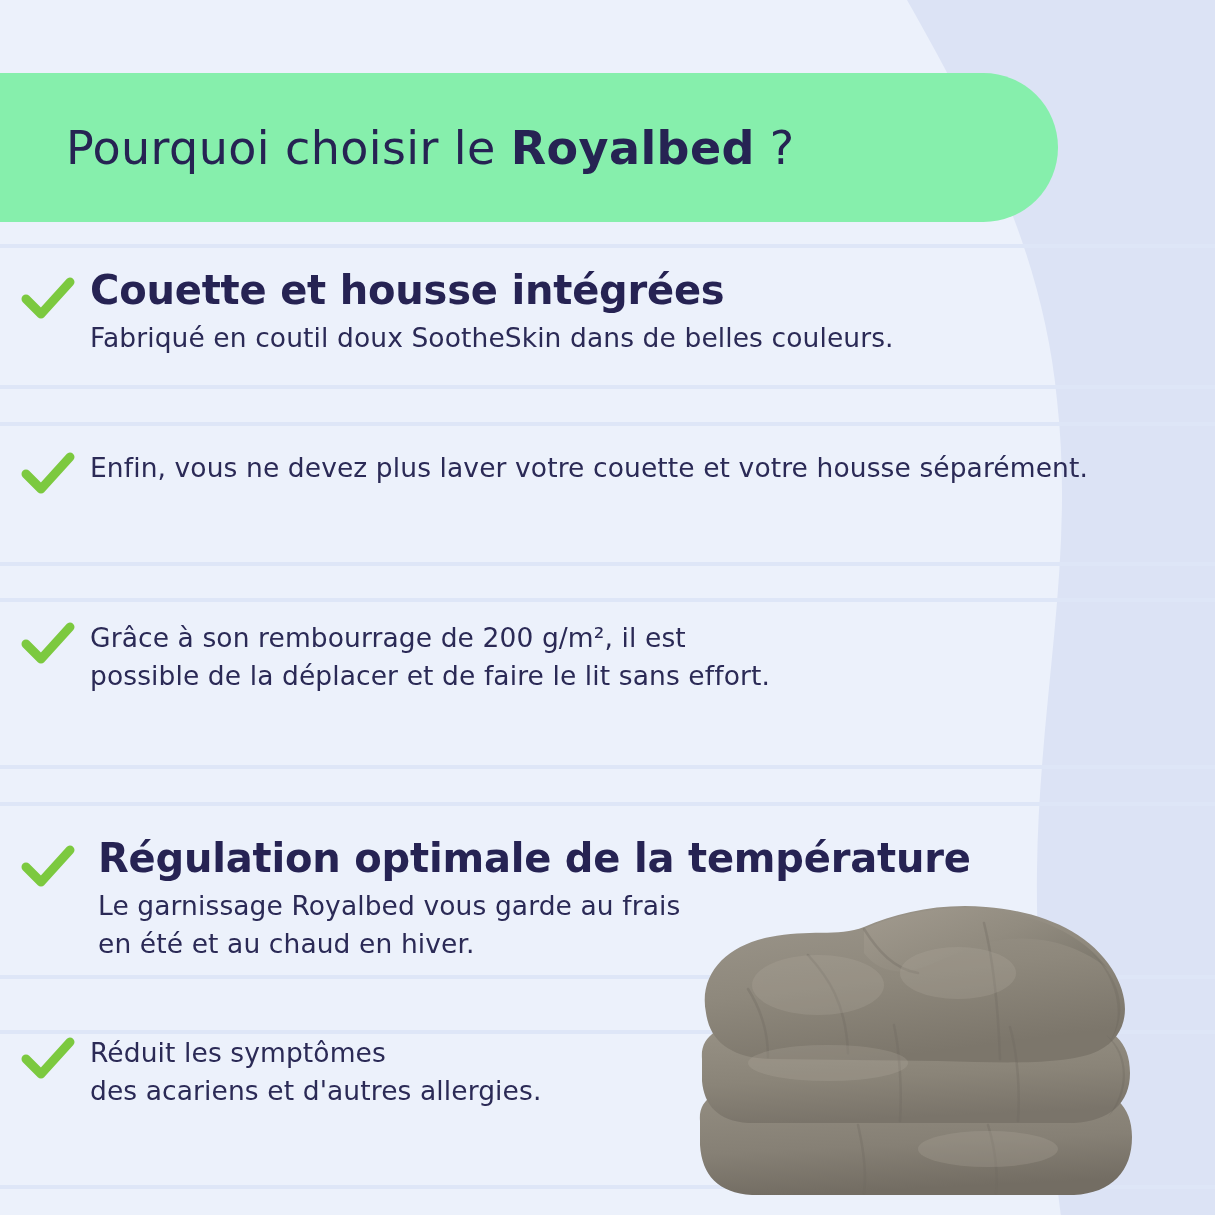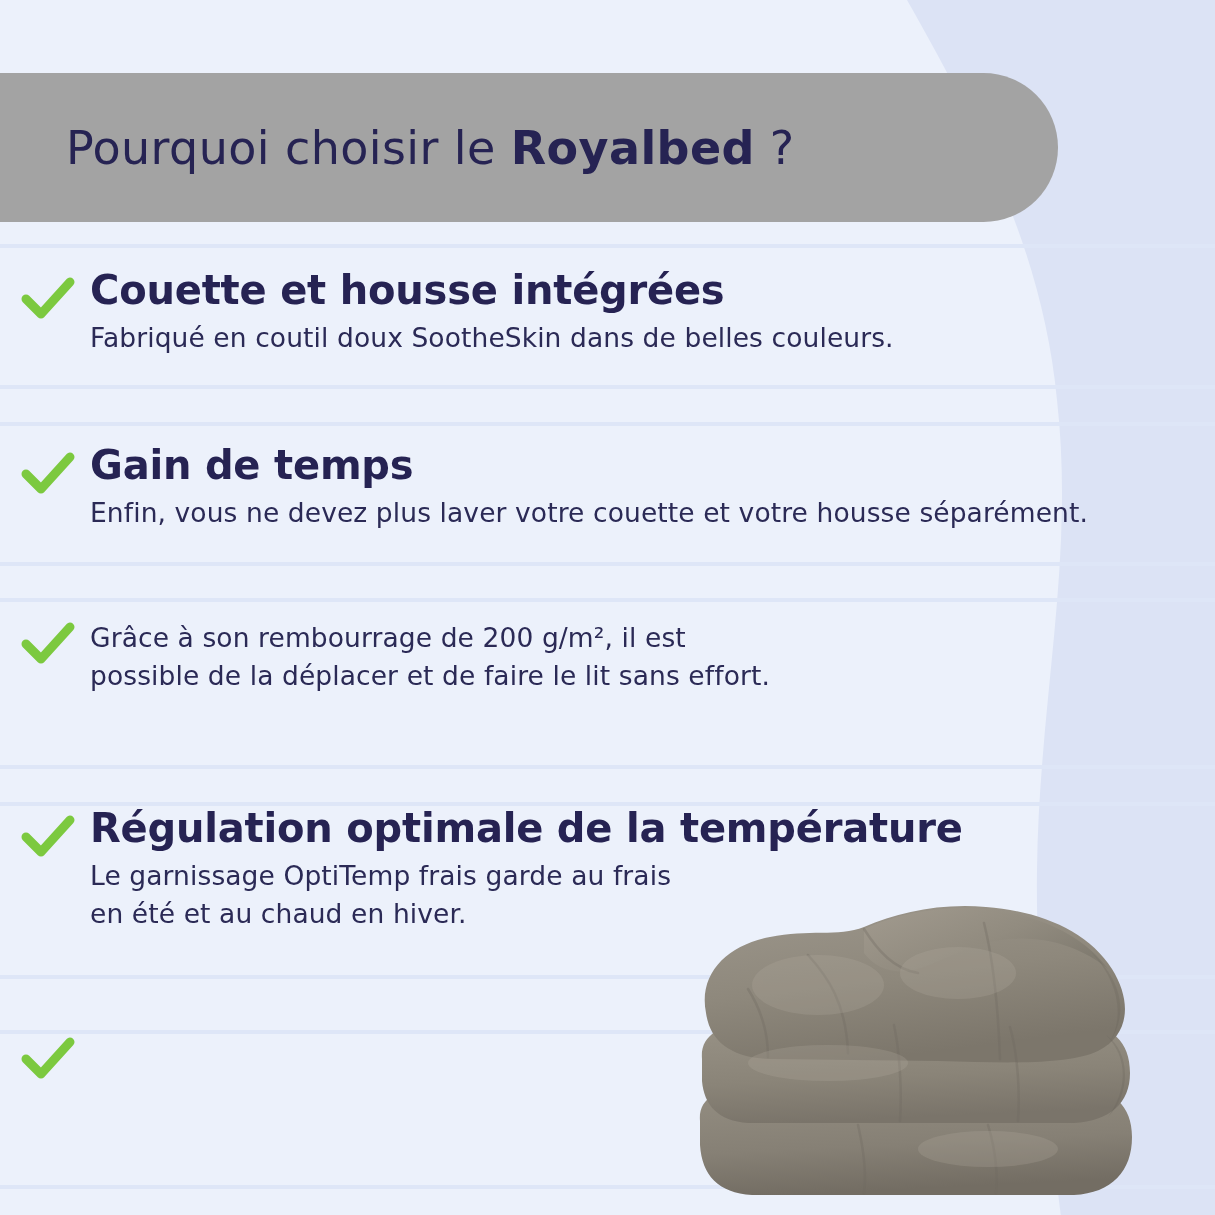--- a/index.html
+++ b/index.html
@@ -49,21 +49,21 @@
     background: #DEE6F7;
   }
 
   
   .banner {
     position: absolute;
     left: 0;
     top: 73px;
     width: 1058px;
     height: 149px;
-    background: #a3a3a3;
+    background: #86efac;
     border-top-right-radius: 76px;
     border-bottom-right-radius: 76px;
     display: flex;
     align-items: center;
   }
   .banner-title {
     margin-left: 66px;
     font-size: 46px;
     color: #262353;
     letter-spacing: 0.4px;
@@ -175,57 +175,58 @@
       </div>
     </div>
 
     <div class="feature" style="top:195px;">
       <span class="check-icon">
         <svg width="56" height="48" viewBox="0 0 56 48" xmlns="http://www.w3.org/2000/svg">
           <path d="M6 25 L21 40 L50 8" fill="none" stroke="#7CC93F" stroke-width="9" stroke-linecap="round" stroke-linejoin="round"></path>
         </svg>
       </span>
       <div class="feature-body">
-        <div class="feature-title">Gain de temps</div>
         <div class="feature-desc">Enfin, vous ne devez plus laver votre couette et votre housse séparément.</div>
       </div>
     </div>
 
     <div class="feature" style="top:365px;">
       <span class="check-icon">
         <svg width="56" height="48" viewBox="0 0 56 48" xmlns="http://www.w3.org/2000/svg">
           <path d="M6 25 L21 40 L50 8" fill="none" stroke="#7CC93F" stroke-width="9" stroke-linecap="round" stroke-linejoin="round"></path>
         </svg>
       </span>
       <div class="feature-body">
         <div class="feature-desc">Grâce à son rembourrage de 200 g/m², il est
 possible de la déplacer et de faire le lit sans effort.</div>
       </div>
     </div>
 
-    <div class="feature" style="top:558px;">
+    <div class="feature" style="top:588px;gap:8px;">
       <span class="check-icon">
         <svg width="56" height="48" viewBox="0 0 56 48" xmlns="http://www.w3.org/2000/svg">
           <path d="M6 25 L21 40 L50 8" fill="none" stroke="#7CC93F" stroke-width="9" stroke-linecap="round" stroke-linejoin="round"></path>
         </svg>
       </span>
       <div class="feature-body">
         <div class="feature-title">Régulation optimale de la température</div>
-        <div class="feature-desc">Le garnissage OptiTemp frais garde au frais
+        <div class="feature-desc">Le garnissage Royalbed vous garde au frais
 en été et au chaud en hiver.</div>
       </div>
     </div>
 
     <div class="feature" style="top:780px;">
       <span class="check-icon">
         <svg width="56" height="48" viewBox="0 0 56 48" xmlns="http://www.w3.org/2000/svg">
           <path d="M6 25 L21 40 L50 8" fill="none" stroke="#7CC93F" stroke-width="9" stroke-linecap="round" stroke-linejoin="round"></path>
         </svg>
       </span>
       <div class="feature-body">
+        <div class="feature-desc">Réduit les symptômes
+des acariens et d'autres allergies.</div>
       </div>
     </div>
 
   </div>
 
   <div class="product">
     <svg width="470" height="322" viewBox="0 0 470 322" xmlns="http://www.w3.org/2000/svg">
       <defs>
         <linearGradient id="gTop" x1="0" y1="0" x2="0.35" y2="1">
           <stop offset="0" stop-color="#9C968B"></stop>

